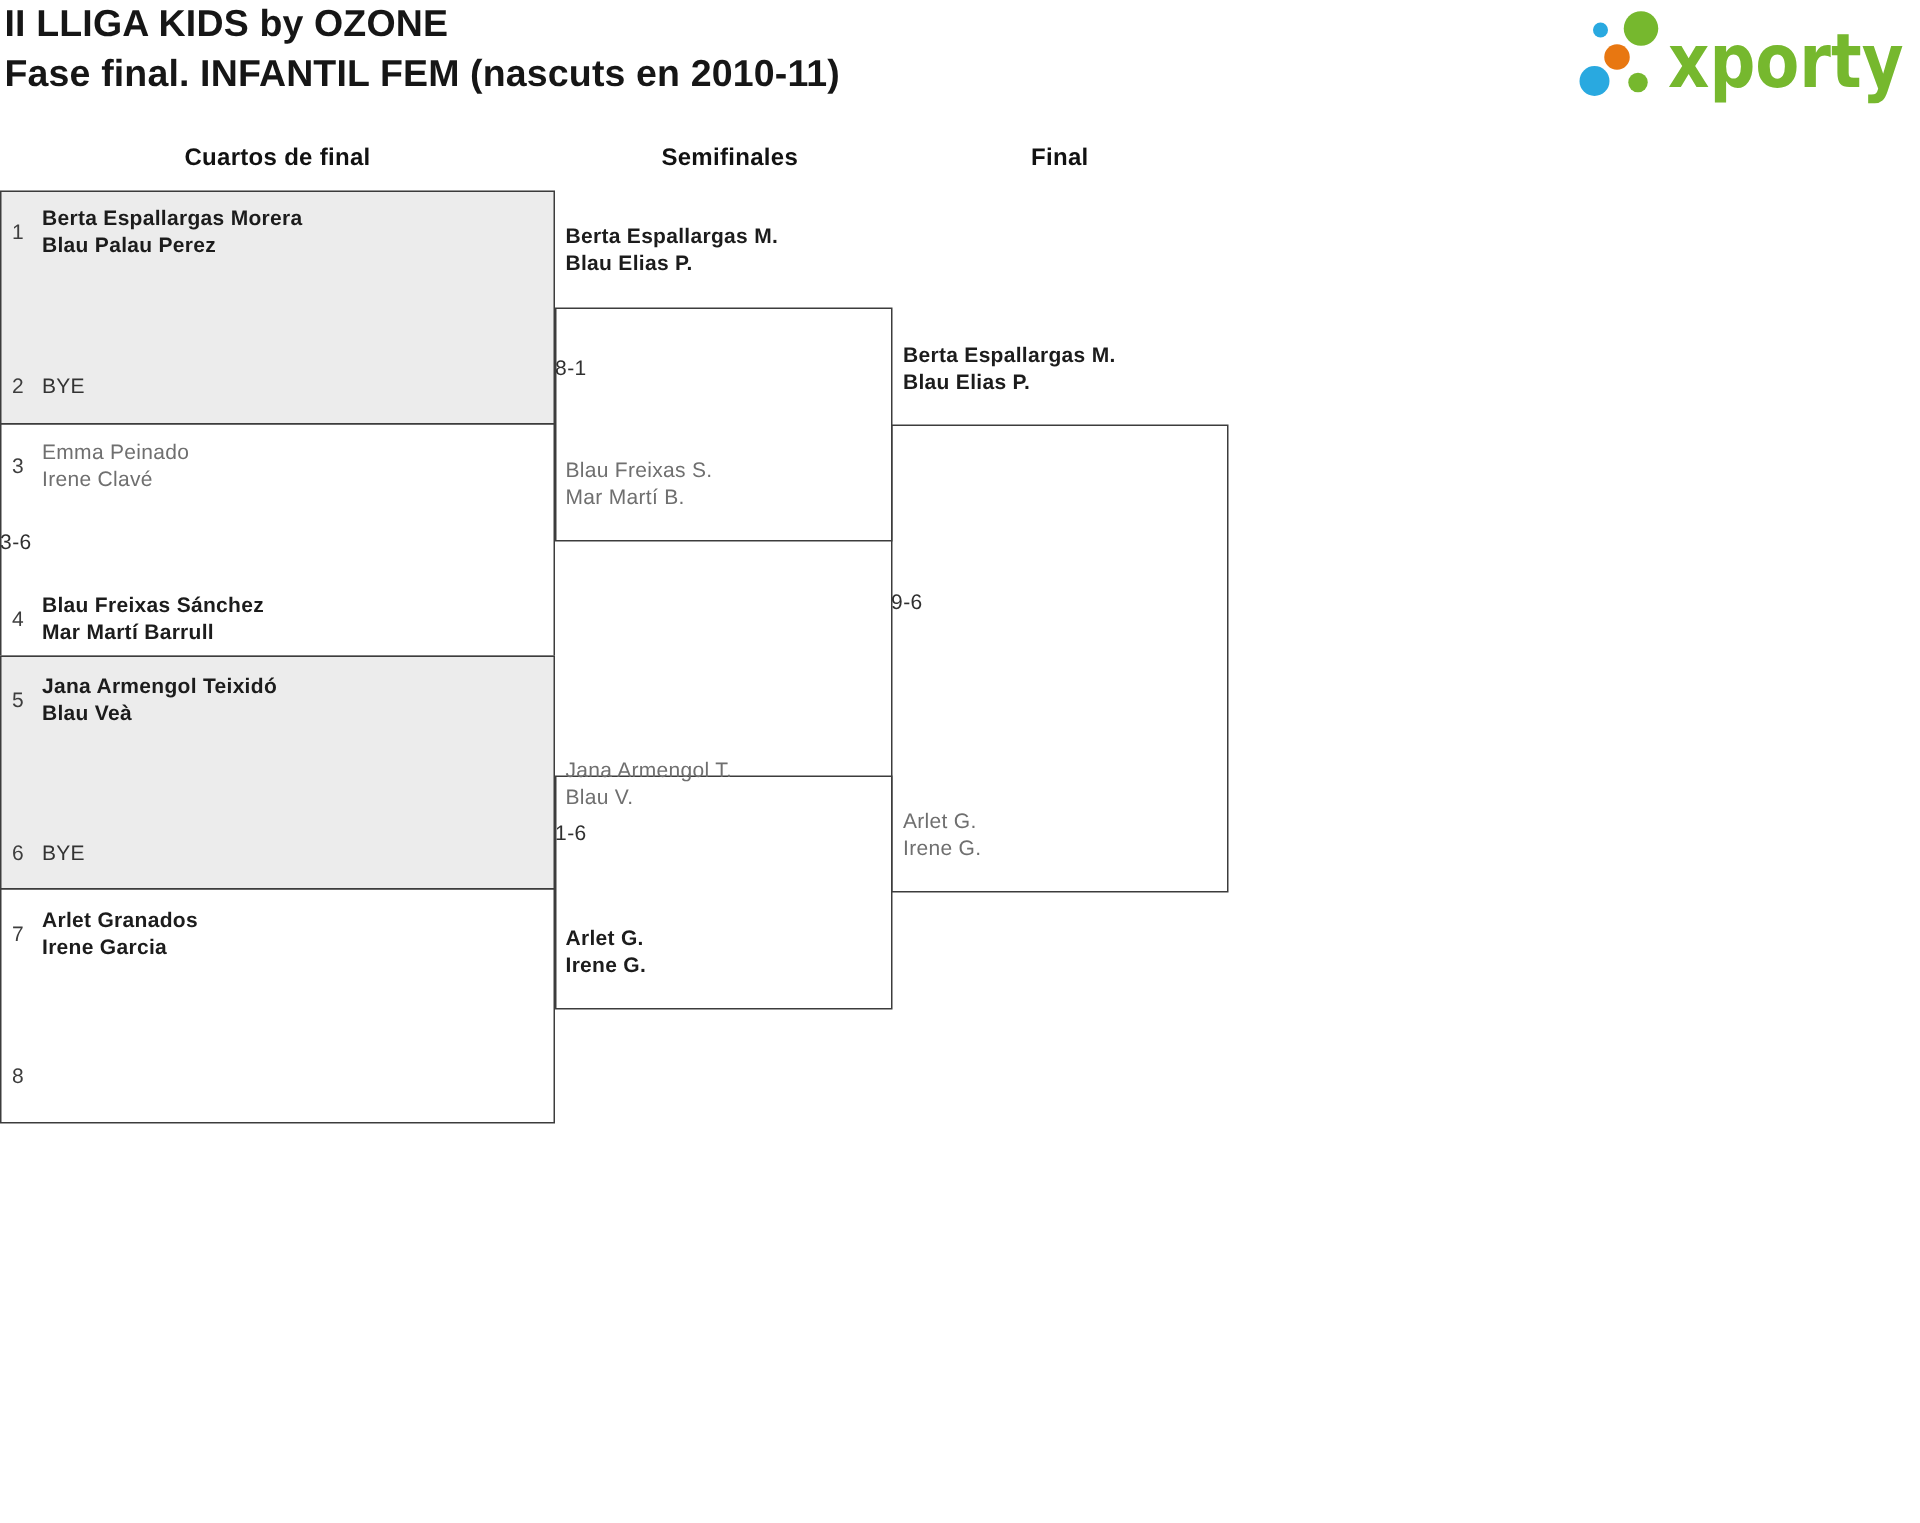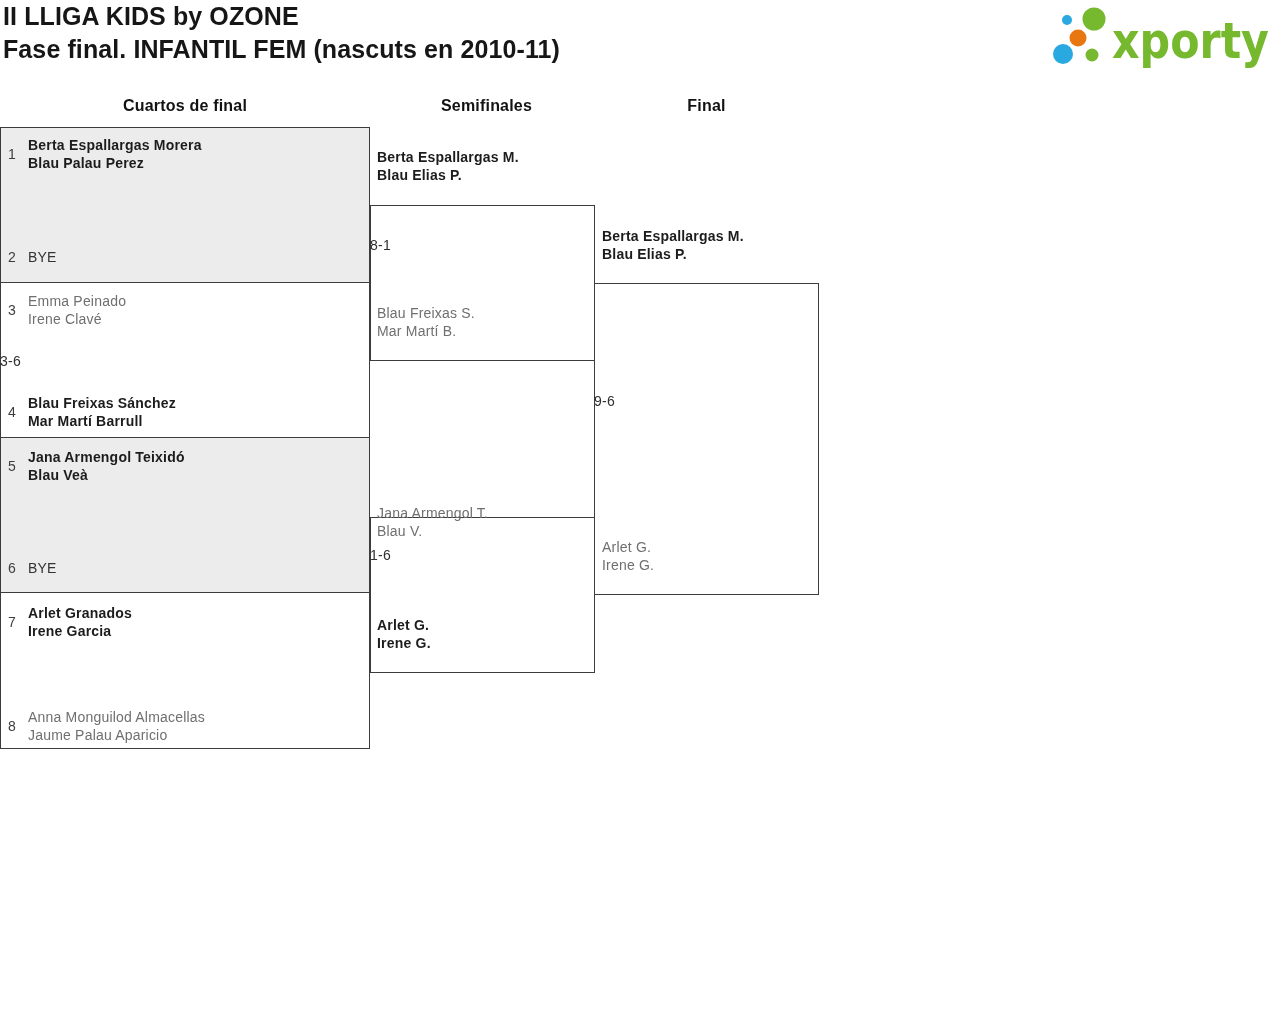--- a/index.html
+++ b/index.html
@@ -193,24 +193,20 @@
     </div>
     <div class="entry qf-col e7 winner">
       <span class="seed">7</span>
       <span class="names">
         <div>Arlet Granados</div>
         <div>Irene Garcia</div>
       </span>
     </div>
     <div class="entry qf-col e8 loser">
       <span class="seed">8</span>
-      <span class="names">
-        <div>Anna Monguilod Almacellas</div>
-        <div>Jaume Palau Aparicio</div>
-      </span>
     </div>
 
     <div class="entry sf-col s1 winner">
       <span class="names">
         <div>Berta Espallargas M.</div>
         <div>Blau Elias P.</div>
       </span>
     </div>
     <div class="entry sf-col s2 loser">
       <span class="names">

